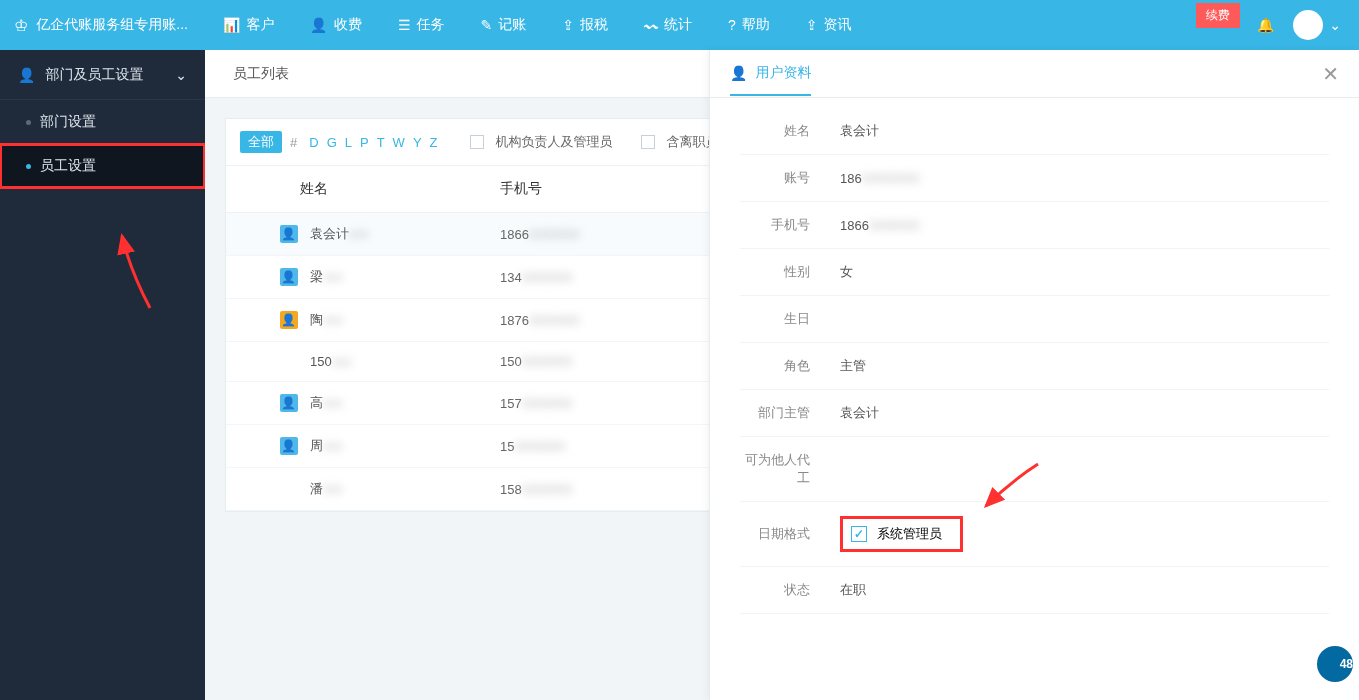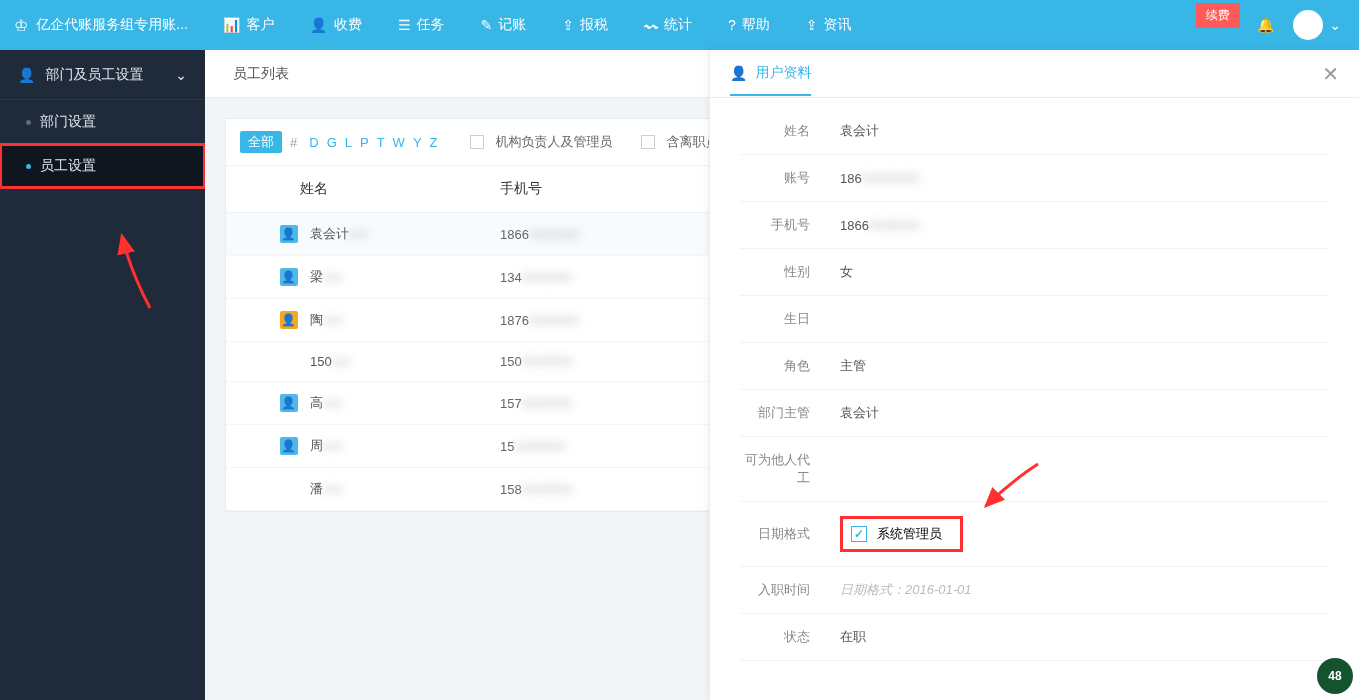--- a/index.html
+++ b/index.html
@@ -59,21 +59,21 @@
 .dr-close { margin-left:auto; font-size:20px; color:#999; cursor:pointer;}
 .dr-body { padding:10px 30px; overflow:auto; flex:1;}
 .field { display:flex; align-items:center; padding:14px 0; border-bottom:1px solid #f1f4f6; font-size:13px;}
 .field .lbl { width:100px; text-align:right; color:#888; padding-right:30px;}
 .field .val { color:#555;}
 .field .placeholder { color:#bbb; font-style:italic;}
 .admin-box { display:inline-flex; align-items:center; gap:10px; border:3px solid #ff3030; padding:6px 18px 6px 8px; position:relative;}
 .admin-chk { width:16px; height:16px; border:1px solid #38b6e6; display:inline-flex; align-items:center; justify-content:center; color:#38b6e6; font-size:12px; font-weight:bold;}
 
 
-.float-btn { position:absolute; right:6px; bottom:6px; width:36px; height:36px; border-radius:50%; background:#14532d; color:#fff; display:flex; align-items:center; justify-content:center; font-size:12px; font-weight:bold;}
+.float-btn { position:absolute; right:6px; bottom:18px; width:36px; height:36px; border-radius:50%; background:#0369a1; color:#fff; display:flex; align-items:center; justify-content:flex-end; font-size:12px; font-weight:bold;}
 
 svg { display:block; }
 </style>
 </head>
 <body>
 
 <div class="topnav">
   <div class="brand">
     <span class="crown">♔</span>
     <span>亿企代账服务组专用账...</span>
@@ -257,24 +257,20 @@
         <svg class="arrow-red a2" viewBox="0 0 60 50">
           <defs>
               <marker id="ah2" markerWidth="8" markerHeight="8" refX="6" refY="3" orient="auto">
                 <path d="M0,0 L7,3 L0,6 Z" fill="#ff3030"></path>
               </marker>
             </defs>
           <path d="M58,2 Q30,20 6,44" stroke="#ff3030" stroke-width="3" fill="none" marker-end="url(#ah2)"></path>
         </svg>
       </div>
       <div class="field">
-          <span class="lbl">入职时间</span>
-          <span class="val placeholder">日期格式：2016-01-01</span>
-        </div>
-      <div class="field">
           <span class="lbl">状态</span>
           <span class="val">在职</span>
         </div>
 
     </div>
   </div>
 </div>
 
 <div class="float-btn">
     <span>48</span>

